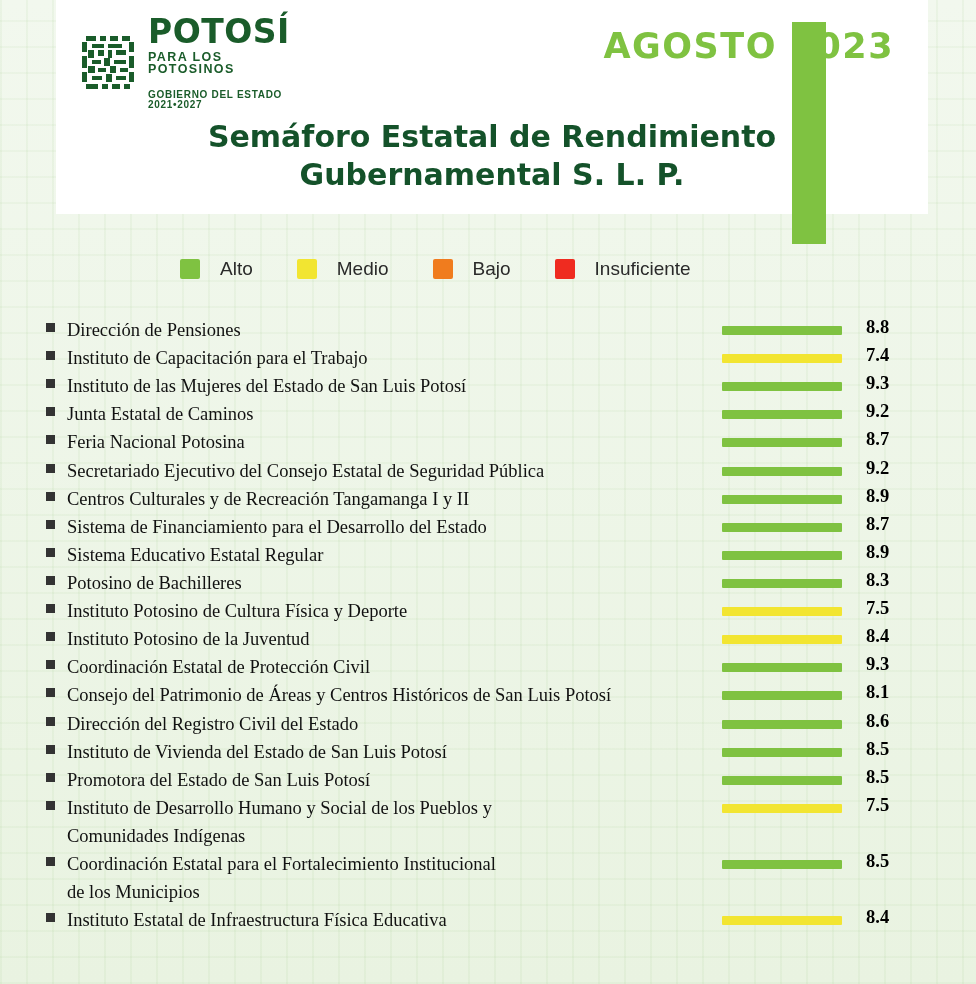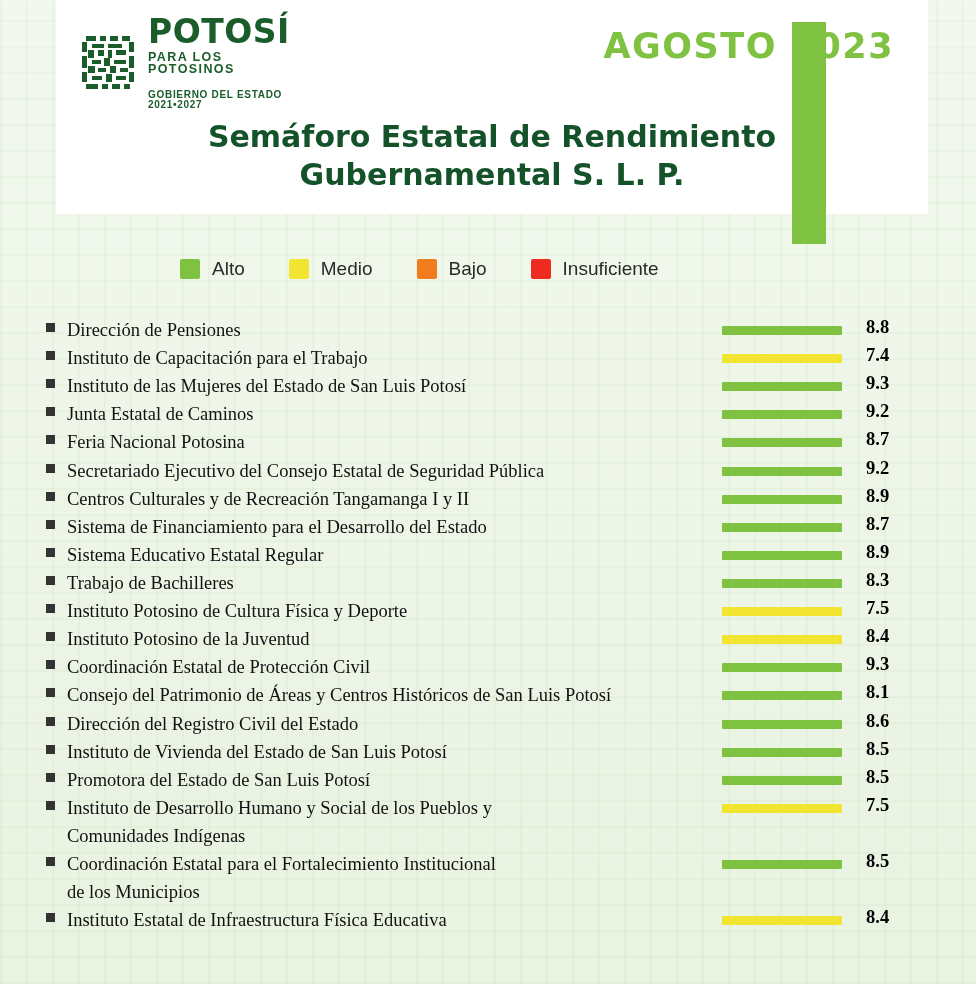--- a/index.html
+++ b/index.html
@@ -135,21 +135,21 @@
     width: 872px;
     display: flex;
     align-items: center;
     gap: 44px;
     padding-left: 124px;
     box-sizing: border-box;
   }
   .legend-item {
     display: flex;
     align-items: center;
-    gap: 12px;
+    gap: 20px;
   }
   .legend-swatch {
     width: 20px;
     height: 20px;
     border-radius: 2px;
     flex: none;
   }
   .legend-label {
     font-size: 19px;
     color: #2a2a2a;
@@ -361,21 +361,21 @@
       <div class="row">
         <span class="bullet"></span>
         <div class="row-name"><span>Sistema Educativo Estatal Regular</span></div>
         <div class="bar-cell">
           <div class="bar" style="background: rgb(127, 194, 65);"></div>
         </div>
         <div class="score">8.9</div>
       </div>
       <div class="row">
         <span class="bullet"></span>
-        <div class="row-name"><span>Trabajo de Bachilleres</span></div>
+        <div class="row-name"><span>Potosino de Bachilleres</span></div>
         <div class="bar-cell">
           <div class="bar" style="background: rgb(127, 194, 65);"></div>
         </div>
         <div class="score">8.3</div>
       </div>
       <div class="row">
         <span class="bullet"></span>
         <div class="row-name"><span>Instituto Potosino de Cultura Física y Deporte</span></div>
         <div class="bar-cell">
           <div class="bar" style="background: rgb(242, 229, 49);"></div>

